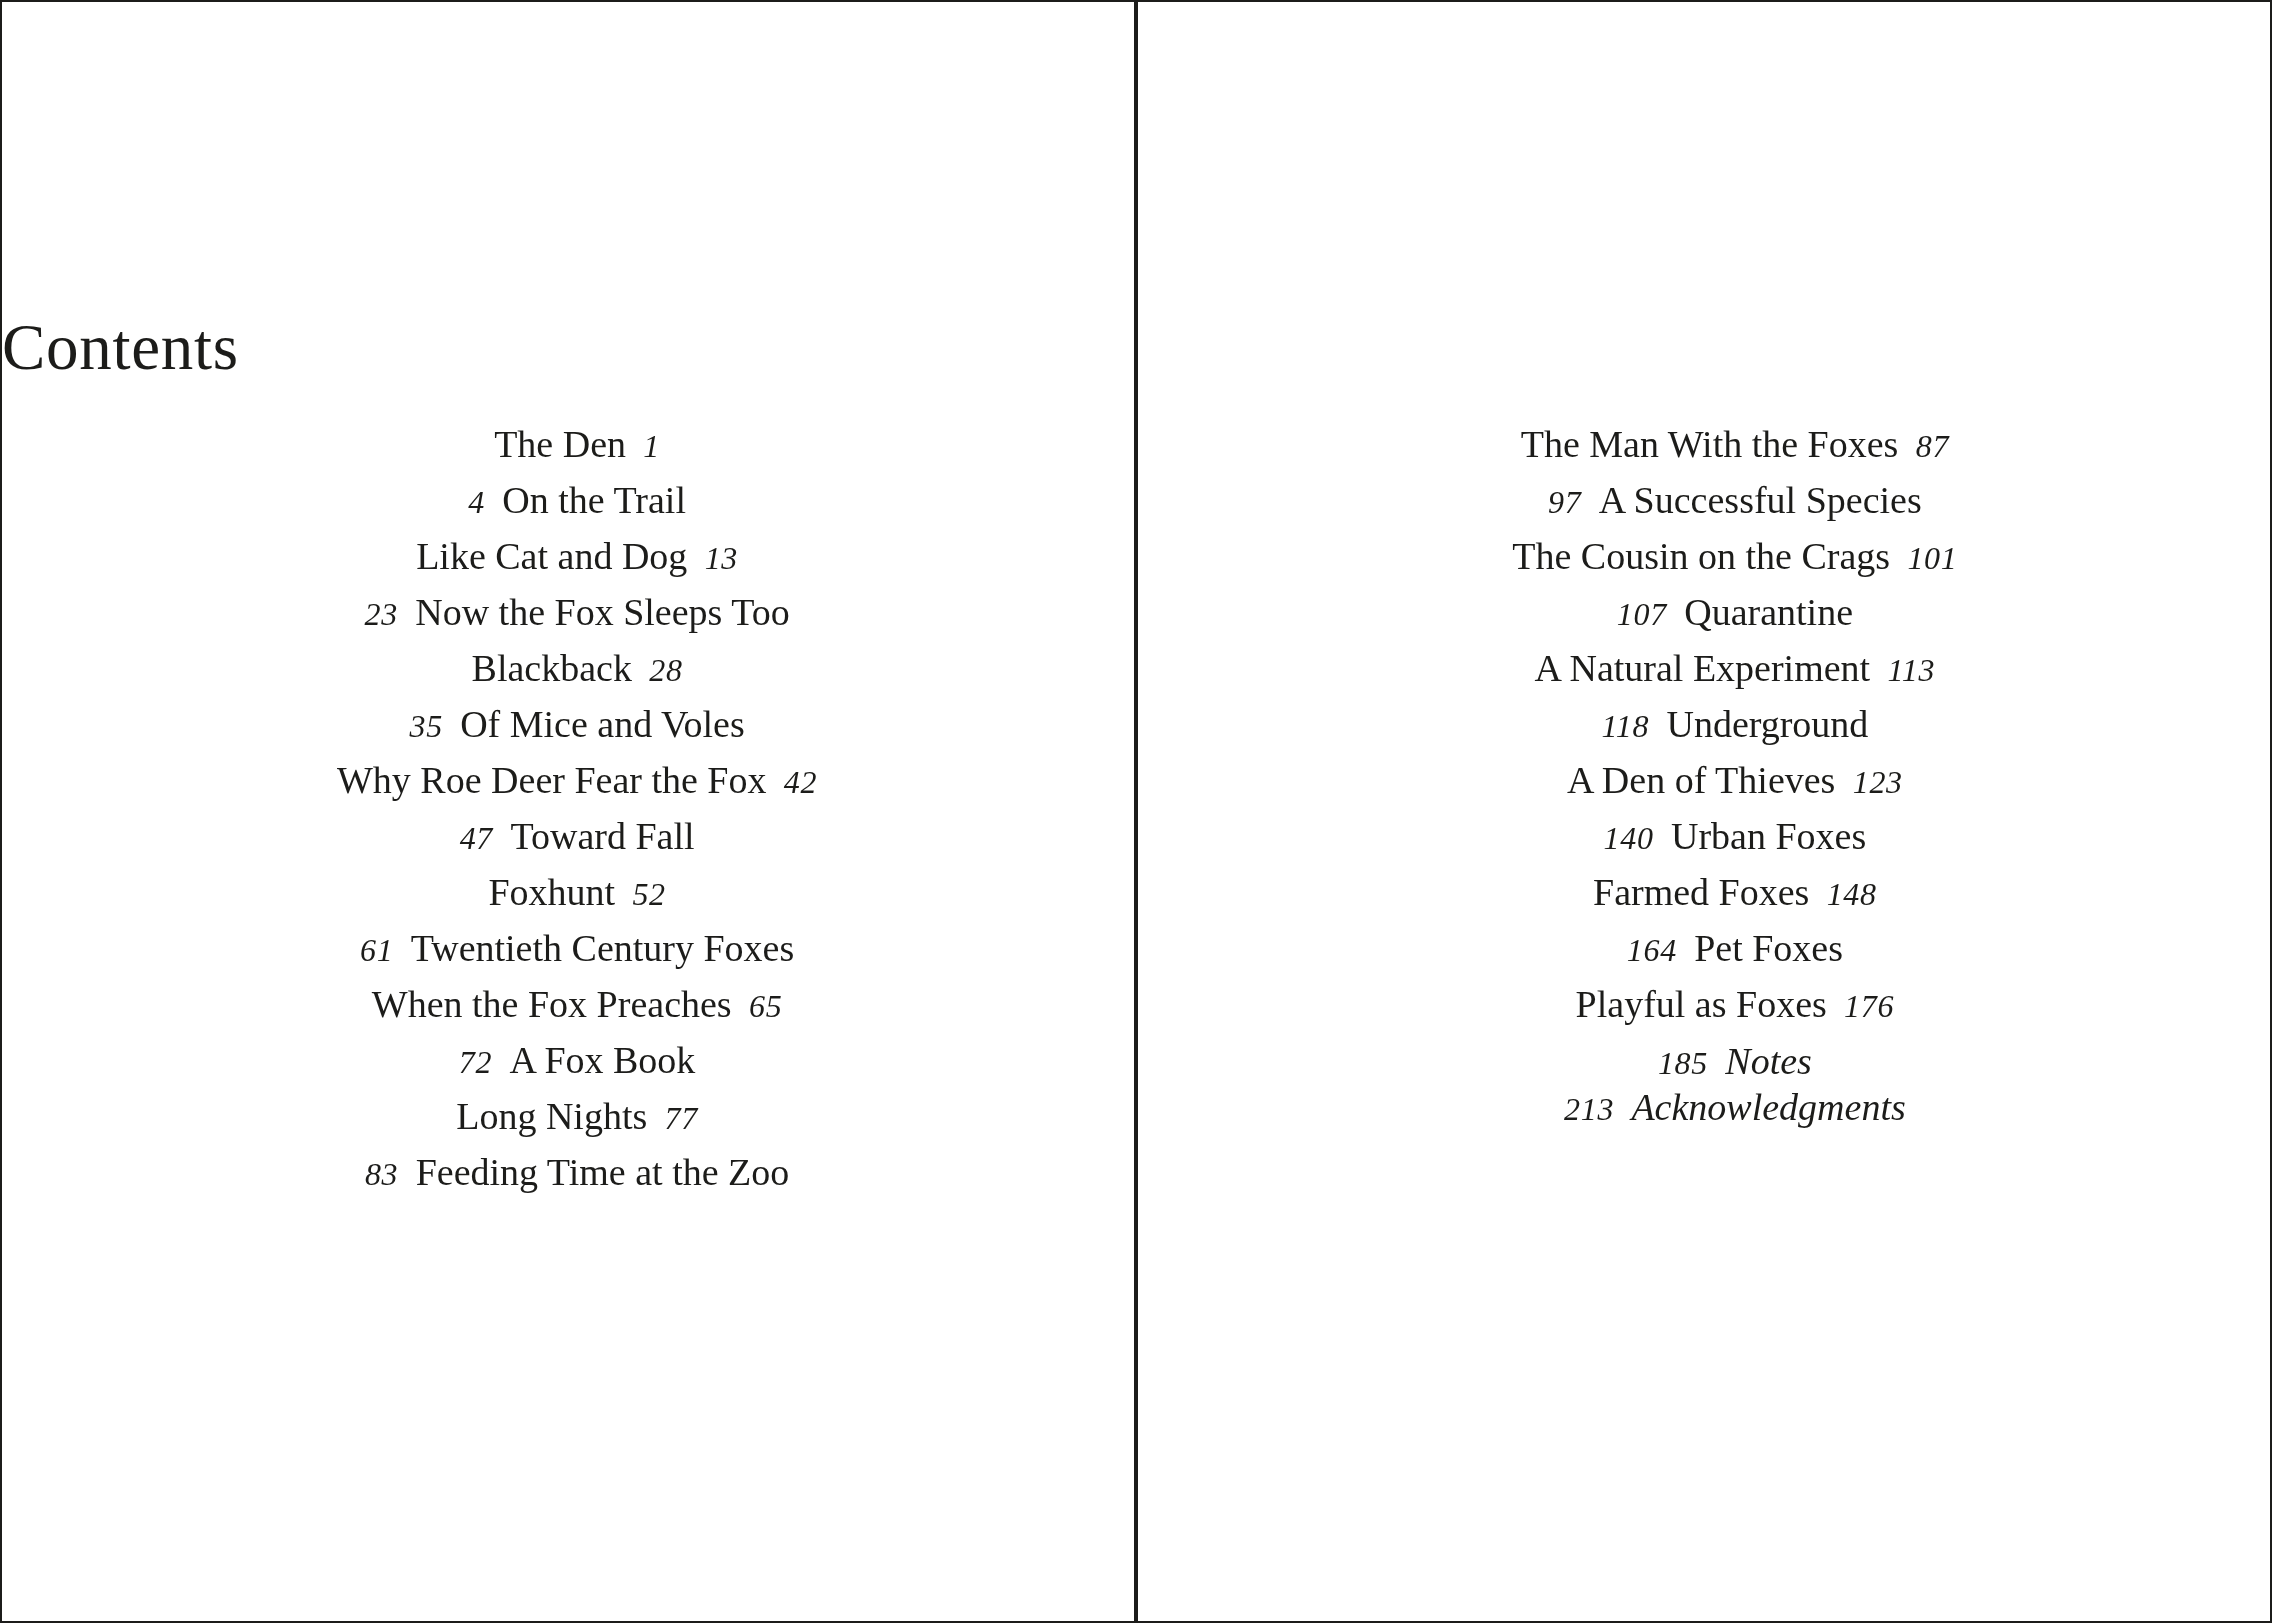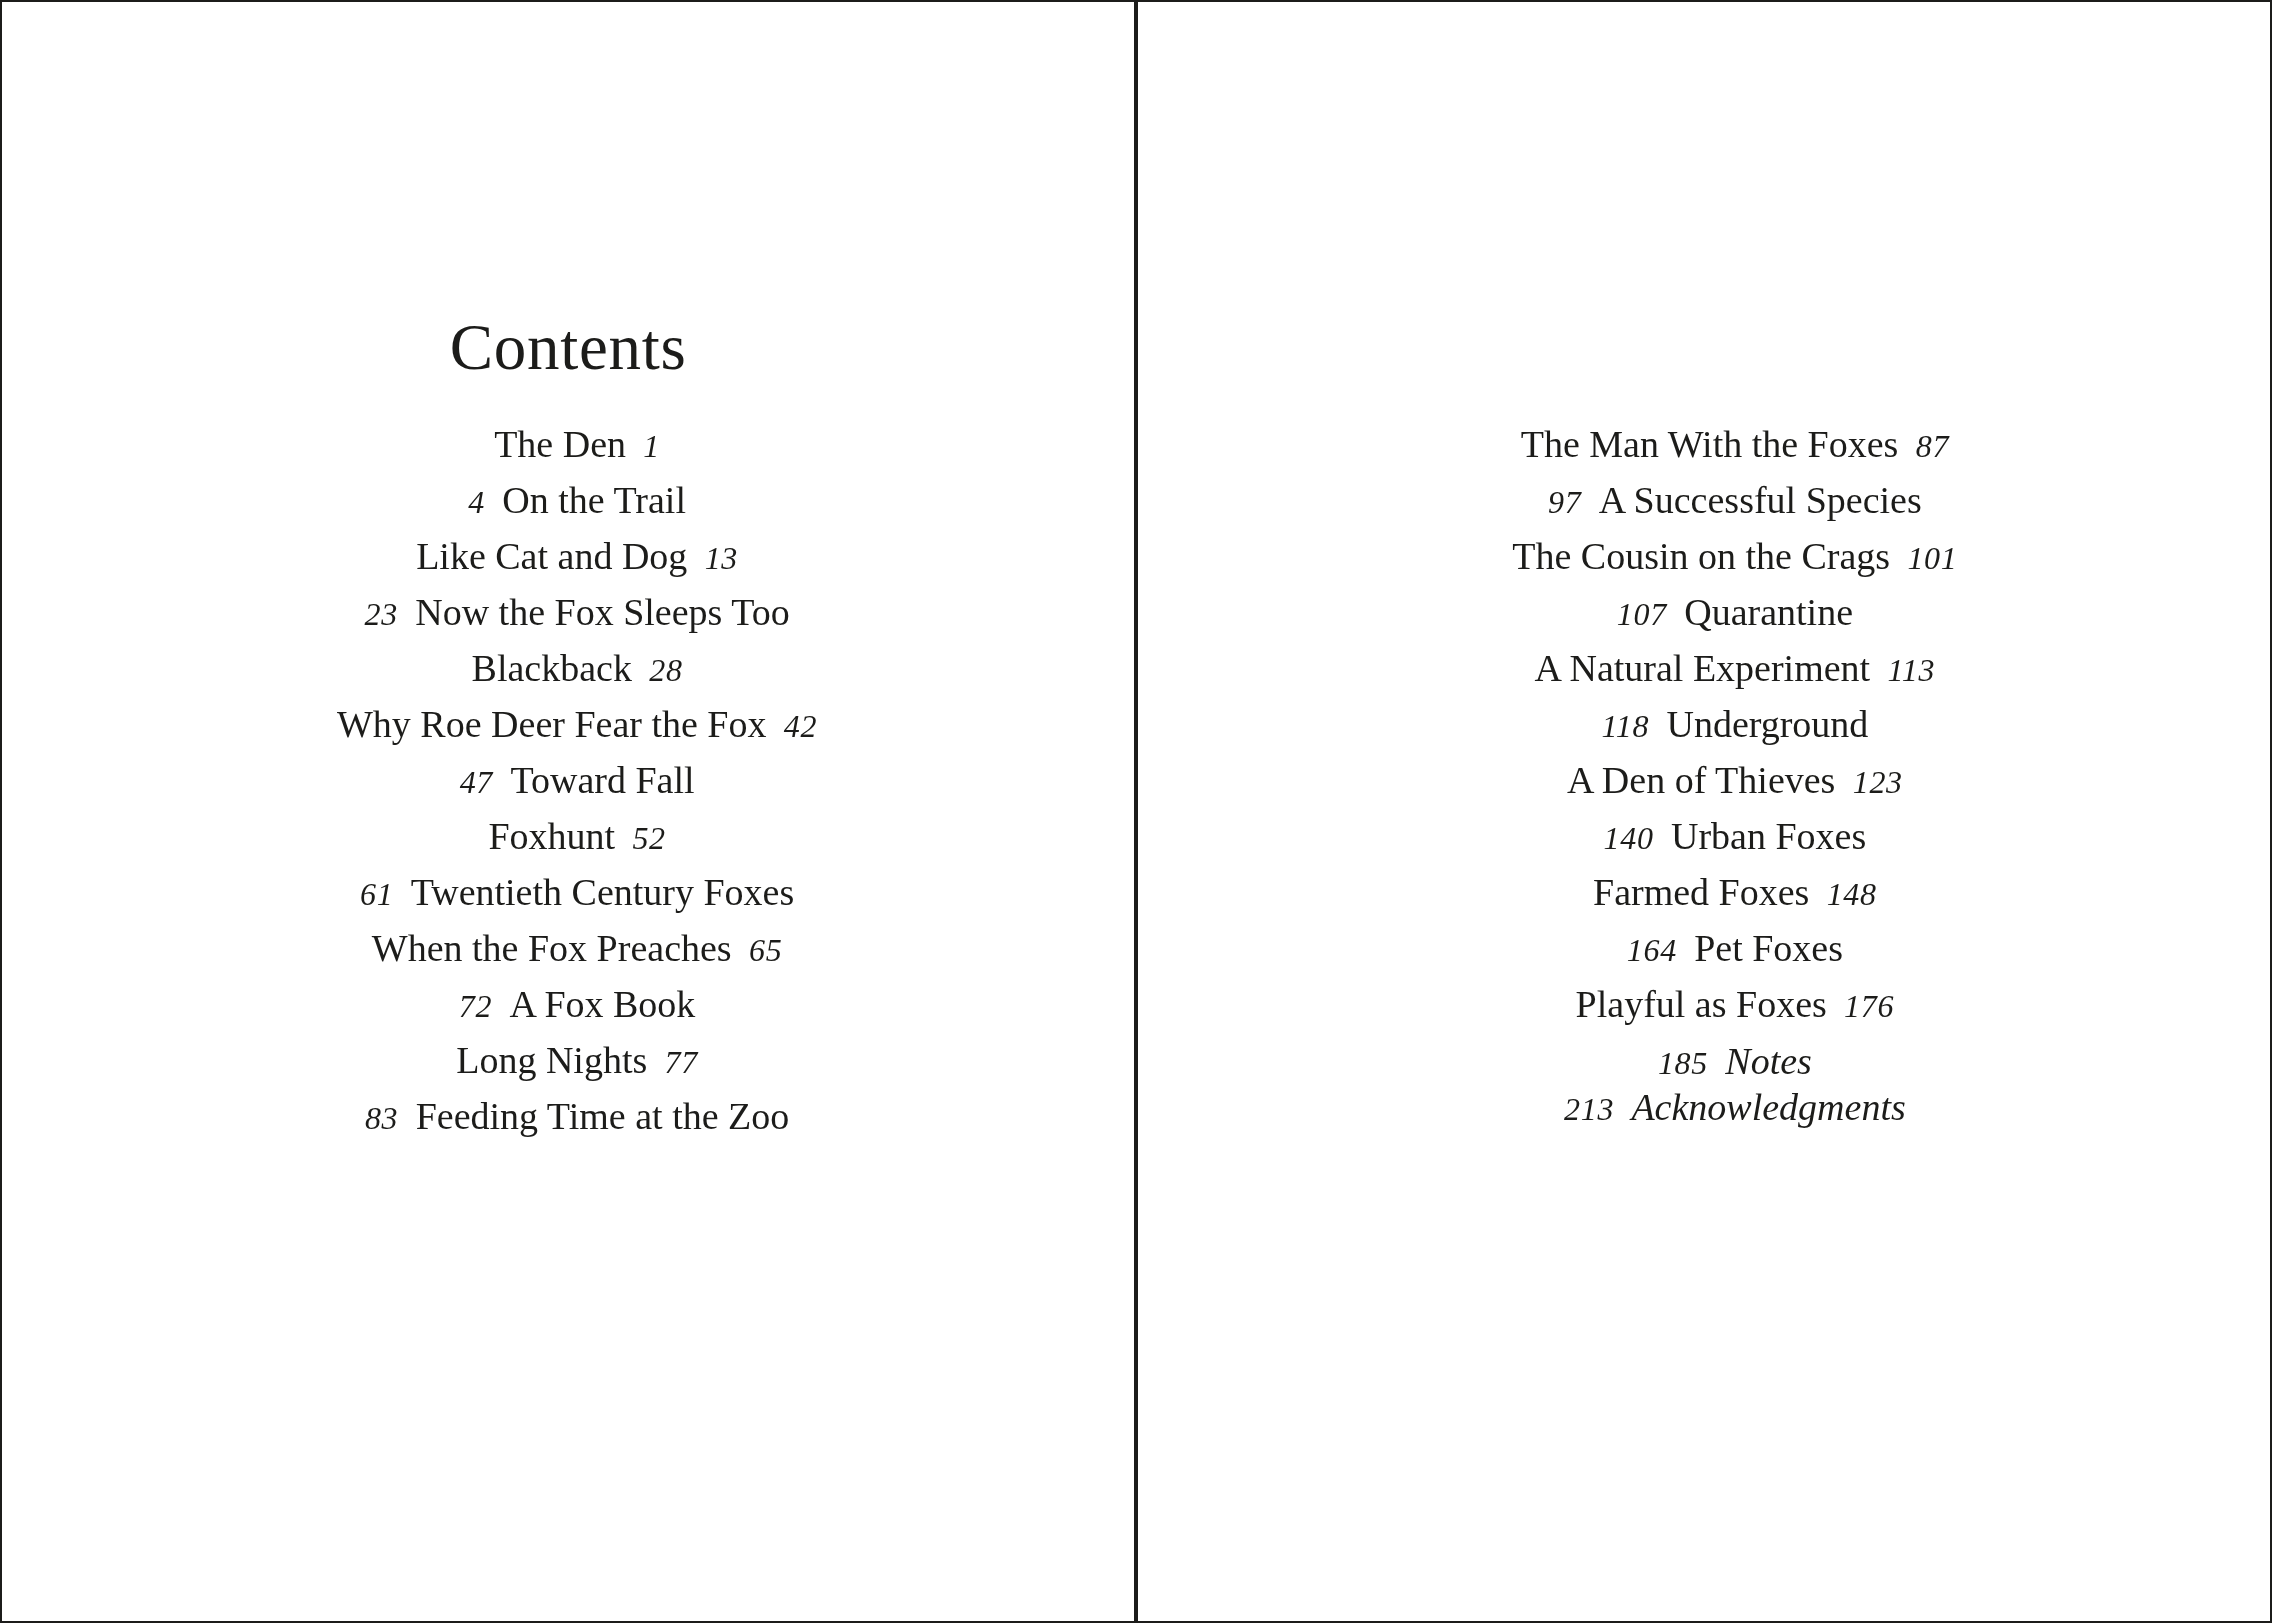--- a/index.html
+++ b/index.html
@@ -33,21 +33,20 @@
     width: 3.6px;
     height: 100%;
     background: var(--ink);
   }
   .toc-title {
     position: absolute;
     top: 309px;
     left: 0;
     right: 0;
     margin: 0;
-    text-align: center;
     font-size: 65px;
     line-height: 72px;
     font-weight: normal;
     letter-spacing: 0.7px;
   }
   .toc {
     position: absolute;
     left: 0;
     right: 0;
     text-align: center;
@@ -74,20 +73,21 @@
 <div class="spread">
 
   <div class="page">
     <h1 class="toc-title">Contents</h1>
     <div class="toc left-list">
         <div class="toc-row"><span class="chapter">The Den</span><span class="pagenum after">1</span></div>
         <div class="toc-row"><span class="pagenum before">4</span><span class="chapter">On the Trail</span></div>
         <div class="toc-row"><span class="chapter">Like Cat and Dog</span><span class="pagenum after">13</span></div>
         <div class="toc-row"><span class="pagenum before">23</span><span class="chapter">Now the Fox Sleeps Too</span></div>
         <div class="toc-row"><span class="chapter">Blackback</span><span class="pagenum after">28</span></div>
+        <div class="toc-row"><span class="pagenum before">35</span><span class="chapter">Of Mice and Voles</span></div>
         <div class="toc-row"><span class="chapter">Why Roe Deer Fear the Fox</span><span class="pagenum after">42</span></div>
         <div class="toc-row"><span class="pagenum before">47</span><span class="chapter">Toward Fall</span></div>
         <div class="toc-row"><span class="chapter">Foxhunt</span><span class="pagenum after">52</span></div>
         <div class="toc-row"><span class="pagenum before">61</span><span class="chapter">Twentieth Century Foxes</span></div>
         <div class="toc-row"><span class="chapter">When the Fox Preaches</span><span class="pagenum after">65</span></div>
         <div class="toc-row"><span class="pagenum before">72</span><span class="chapter">A Fox Book</span></div>
         <div class="toc-row"><span class="chapter">Long Nights</span><span class="pagenum after">77</span></div>
         <div class="toc-row"><span class="pagenum before">83</span><span class="chapter">Feeding Time at the Zoo</span></div>
       </div>
   </div>

